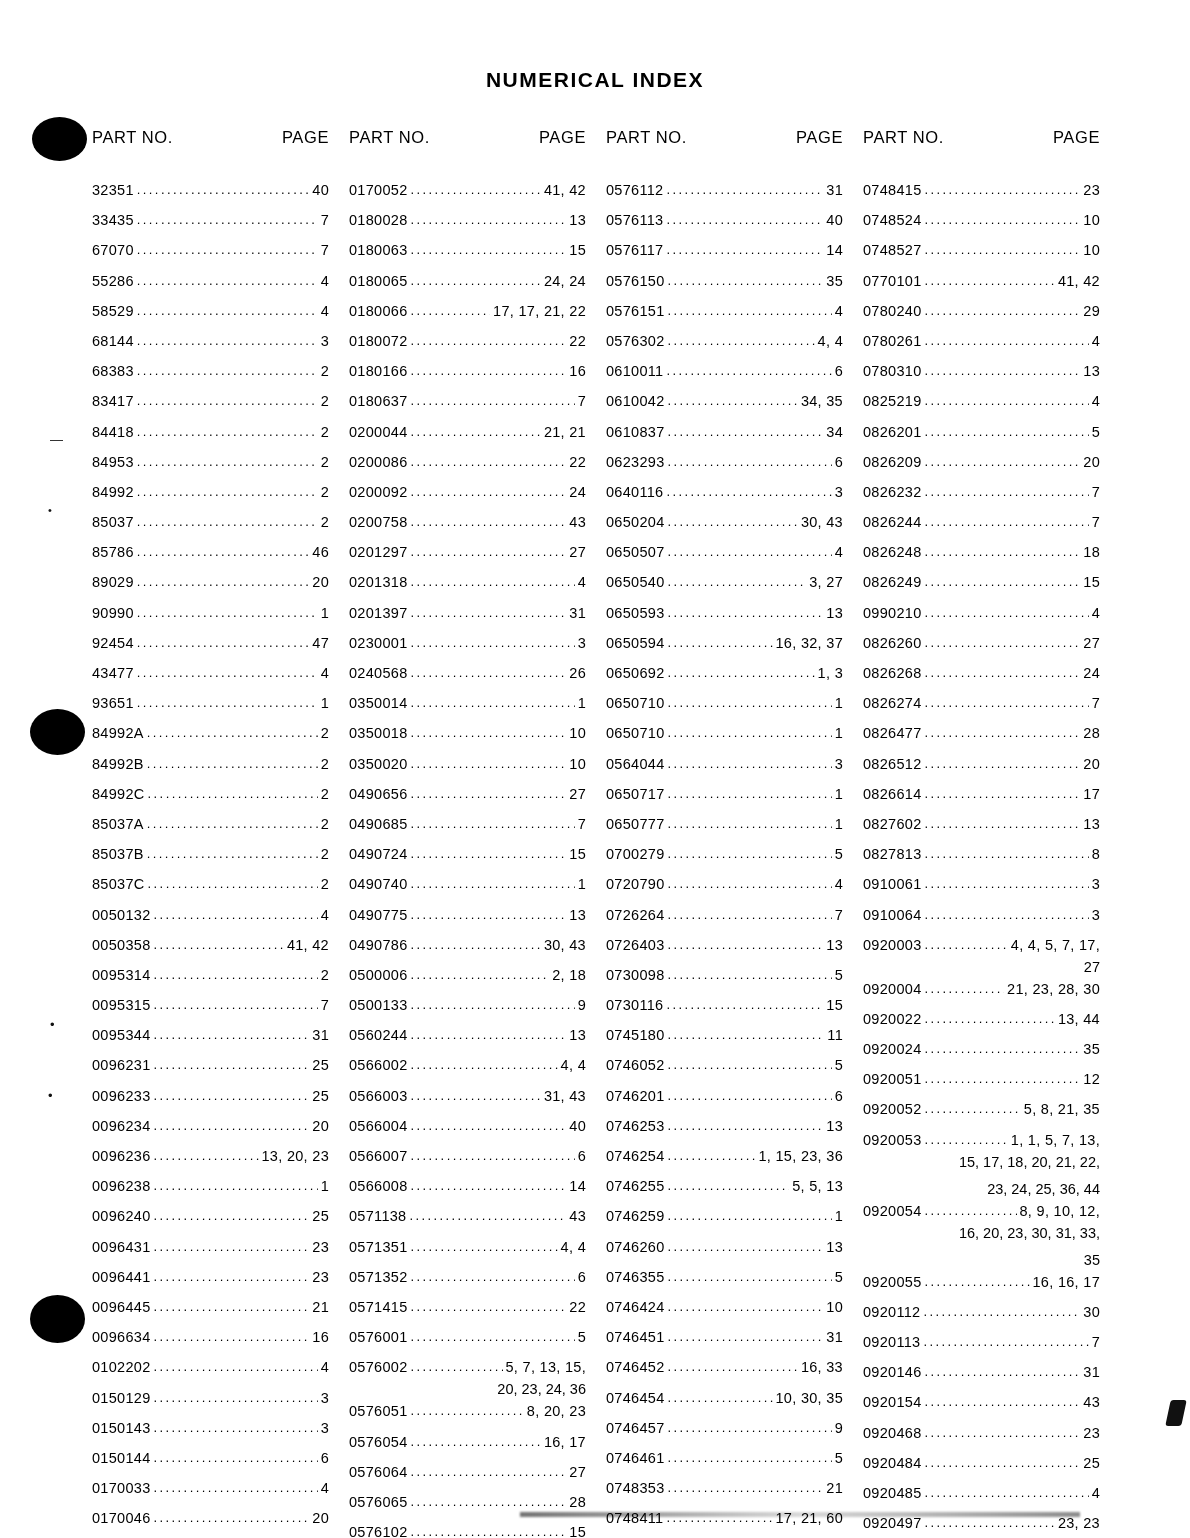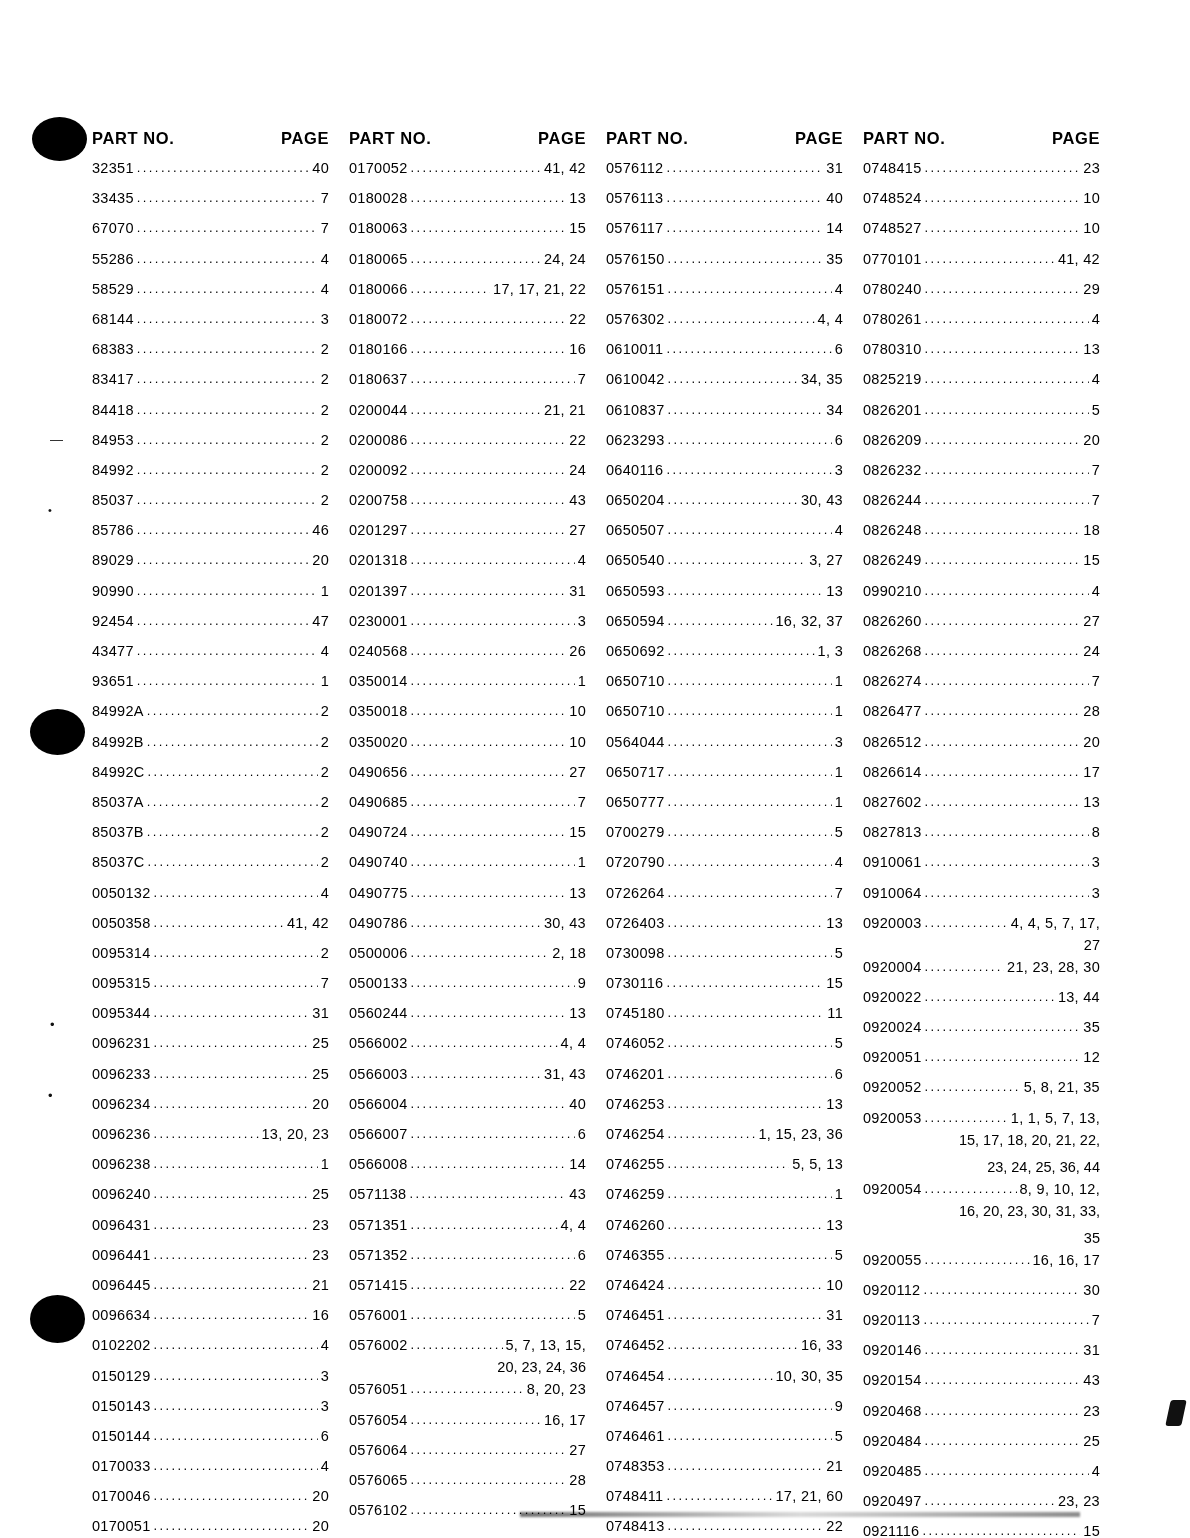--- a/index.html
+++ b/index.html
@@ -35,26 +35,26 @@
     flex-direction: row;
     justify-content: flex-start;
   }
   .column {
     width: 257px;
     flex: 0 0 257px;
   }
   .col-head {
     display: flex;
     justify-content: space-between;
-    align-items: flex-end;
+    align-items: flex-start;
     font-size: 16.5px;
-    font-weight: bold;
+    font-weight: normal;
     letter-spacing: 0.6px;
     padding-right: 8px;
-    margin-bottom: 12px;
+    margin-bottom: 34px;
     height: 20px;
   }
   .col-head .ph {
     padding-left: 12px;
   }
   .entry {
     display: flex;
     align-items: baseline;
     font-size: 14.5px;
     line-height: 17px;
@@ -134,20 +134,21 @@
     height: 5px;
     background: linear-gradient(90deg, rgba(0,0,0,0.55), rgba(0,0,0,0.15), rgba(0,0,0,0.45));
     filter: blur(1px);
   }
 </style>
 </head>
 <body>
 
 <div class="page">
 
+  <div class="title">NUMERICAL INDEX</div>
 
   <div class="blob blob1"></div>
   <div class="blob blob2"></div>
   <div class="blob blob3"></div>
   <div class="mark m1">—</div>
   <div class="mark m2">•</div>
   <div class="mark m3">•</div>
   <div class="mark m4">•</div>
   <div class="edge-mark"></div>
   <div class="bottom-smudge"></div>

